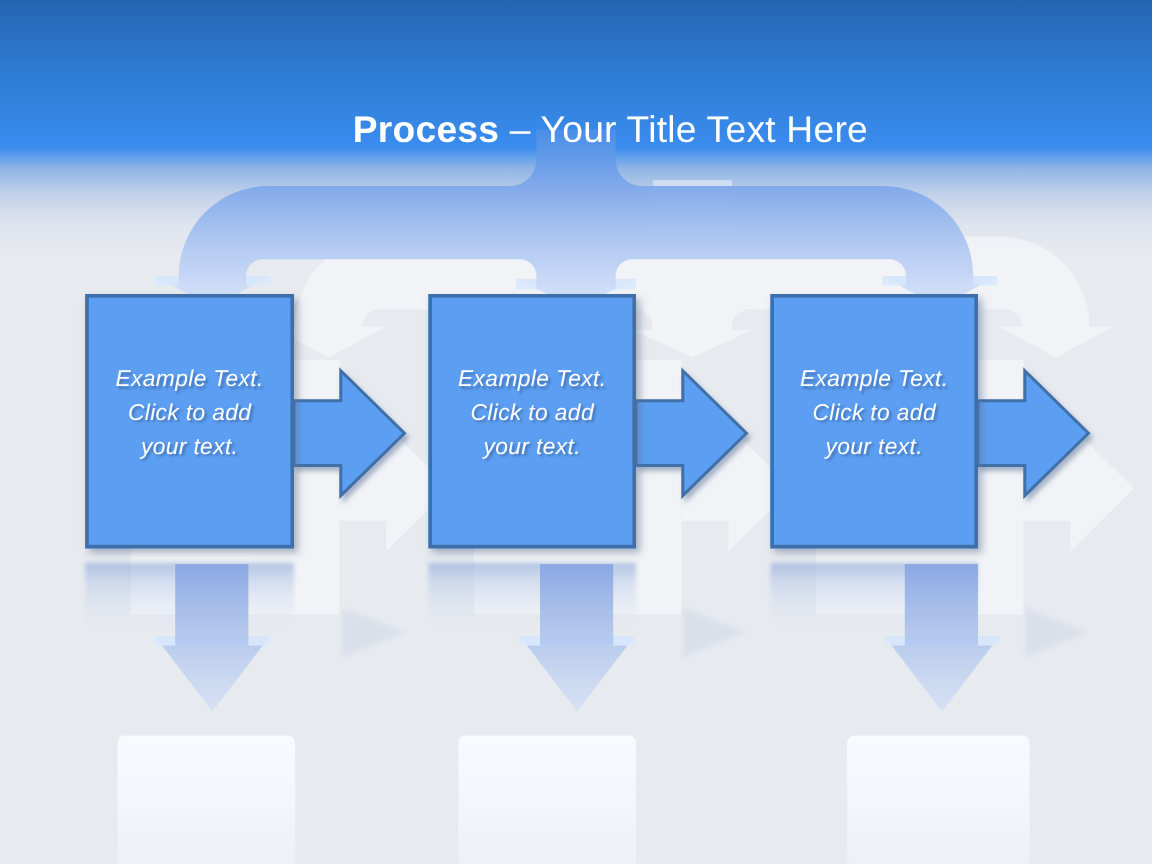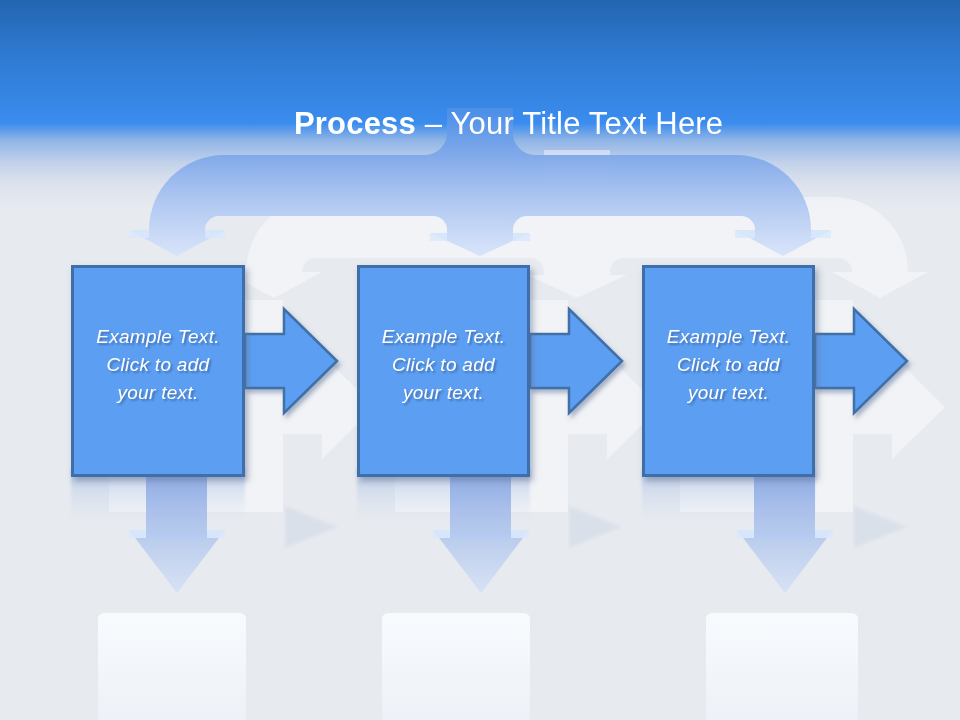--- a/index.html
+++ b/index.html
@@ -14,27 +14,27 @@
       var(--band_top,#2465b0) 0px,
       #2e7ad2 55px,
       var(--band_bright,#3a8cee) 123px,
       #8fb4e6 140px,
       #c3d2ea 163px,
       #dde3ee 185px,
       var(--page_bg,#e7eaef) 210px);
   }
   svg.layer{position:absolute;left:0;top:0;}
   .title{
-    position:absolute;top:70px;left:0;width:960px;text-align:center;
+    position:absolute;top:54px;left:0;width:960px;text-align:center;
     color:var(--title_text,#ffffff);font-size:31px;letter-spacing:.2px;
     padding-left:22px;box-sizing:border-box;white-space:pre;
   }
   .title .b{font-weight:bold;}
   .box{
-    position:absolute;top:265px;height:212px;box-sizing:border-box;
+    position:absolute;top:245px;height:212px;box-sizing:border-box;
     background:var(--box_fill,#5c9ff2);
     border:3px solid var(--box_border,#3f6fa8);
     box-shadow:3px 4px 6px rgba(96,114,148,.5);
     display:flex;align-items:center;justify-content:center;
   }
   #box1{left:71px;width:174px;}
   #box2{left:357px;width:173px;}
   #box3{left:642px;width:173px;}
   .boxtext{
     color:var(--box_text,#ffffff);font-style:italic;font-size:19px;line-height:28px;

